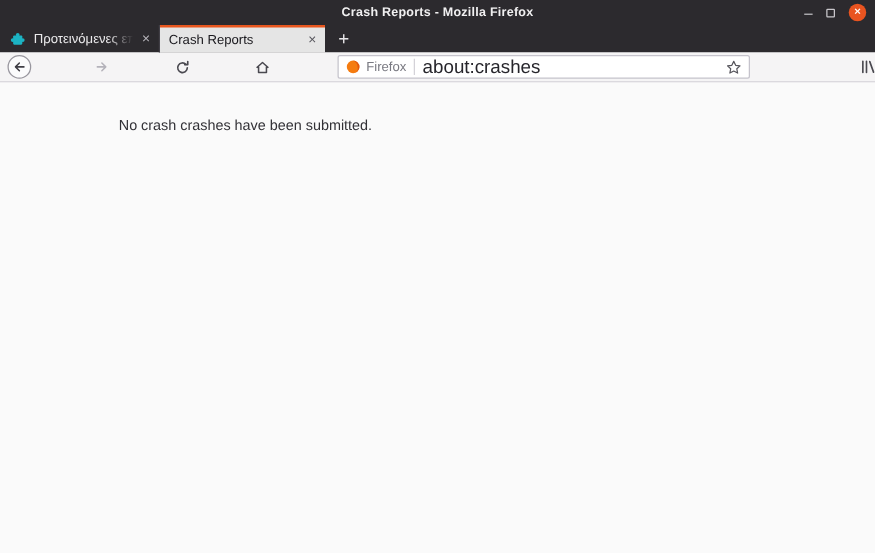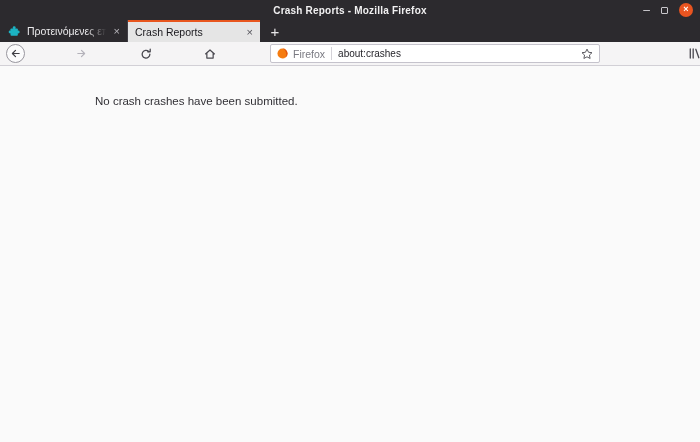--- a/index.html
+++ b/index.html
@@ -34,21 +34,21 @@
 
   
   .toolbar { height:24px; background:#f5f4f5; border-bottom:1px solid #d2d0d6;
              display:flex; align-items:center; padding:0 6px; flex:0 0 auto;gap:43px; }
   .navbtn { width:21px; height:21px; display:flex; align-items:center; justify-content:center; flex:0 0 auto; }
   .navbtn.back { border:1px solid #98969e; border-radius:50%; width:19px; height:19px; background:#fbfbfc; margin-right:3px; }
   .urlbar { width:330px; height:19px; background:#fff; border:1px solid #c5c3cc; border-radius:2px;
             display:flex; align-items:center; padding:0 5px; margin-left:7px; flex:0 0 auto; }
   .engine-label { color:#7a7a82; font-size:10.5px; margin:0 4px 0 4px; }
   .urlbar .sep { width:1px; height:13px; background:#d4d2d8; margin:0 6px 0 2px; }
-  .url-text { color:#26252b; font-size:10px; }
+  .url-text { color:#26252b; font-size:15px; }
   .urlbar .spacer { flex:1; }
   .toolbar > .spacer { flex:1; }
   .icon-cluster { display:flex; align-items:center; gap:6px; padding-right:3px; flex:0 0 auto; }
   .icon-cluster .tbicon { width:16px; height:16px; display:inline-flex; align-items:center; justify-content:center; }
   .ext-letter { font-weight:bold; font-size:11px; font-family:"Liberation Sans",sans-serif; }
   .ext.red-s { position:relative; color:#d6232e; }
   .ext.red-s .tick { position:absolute; right:0; bottom:1px; width:5px; height:5px;
                      background:#1e66d6; transform:skewX(-18deg); border-radius:1px; }
   .ext.t-square { background:#4a6178; border-radius:3px; width:14px; height:14px;
                   color:#f3e3cf; display:inline-flex; align-items:center; justify-content:center; }

